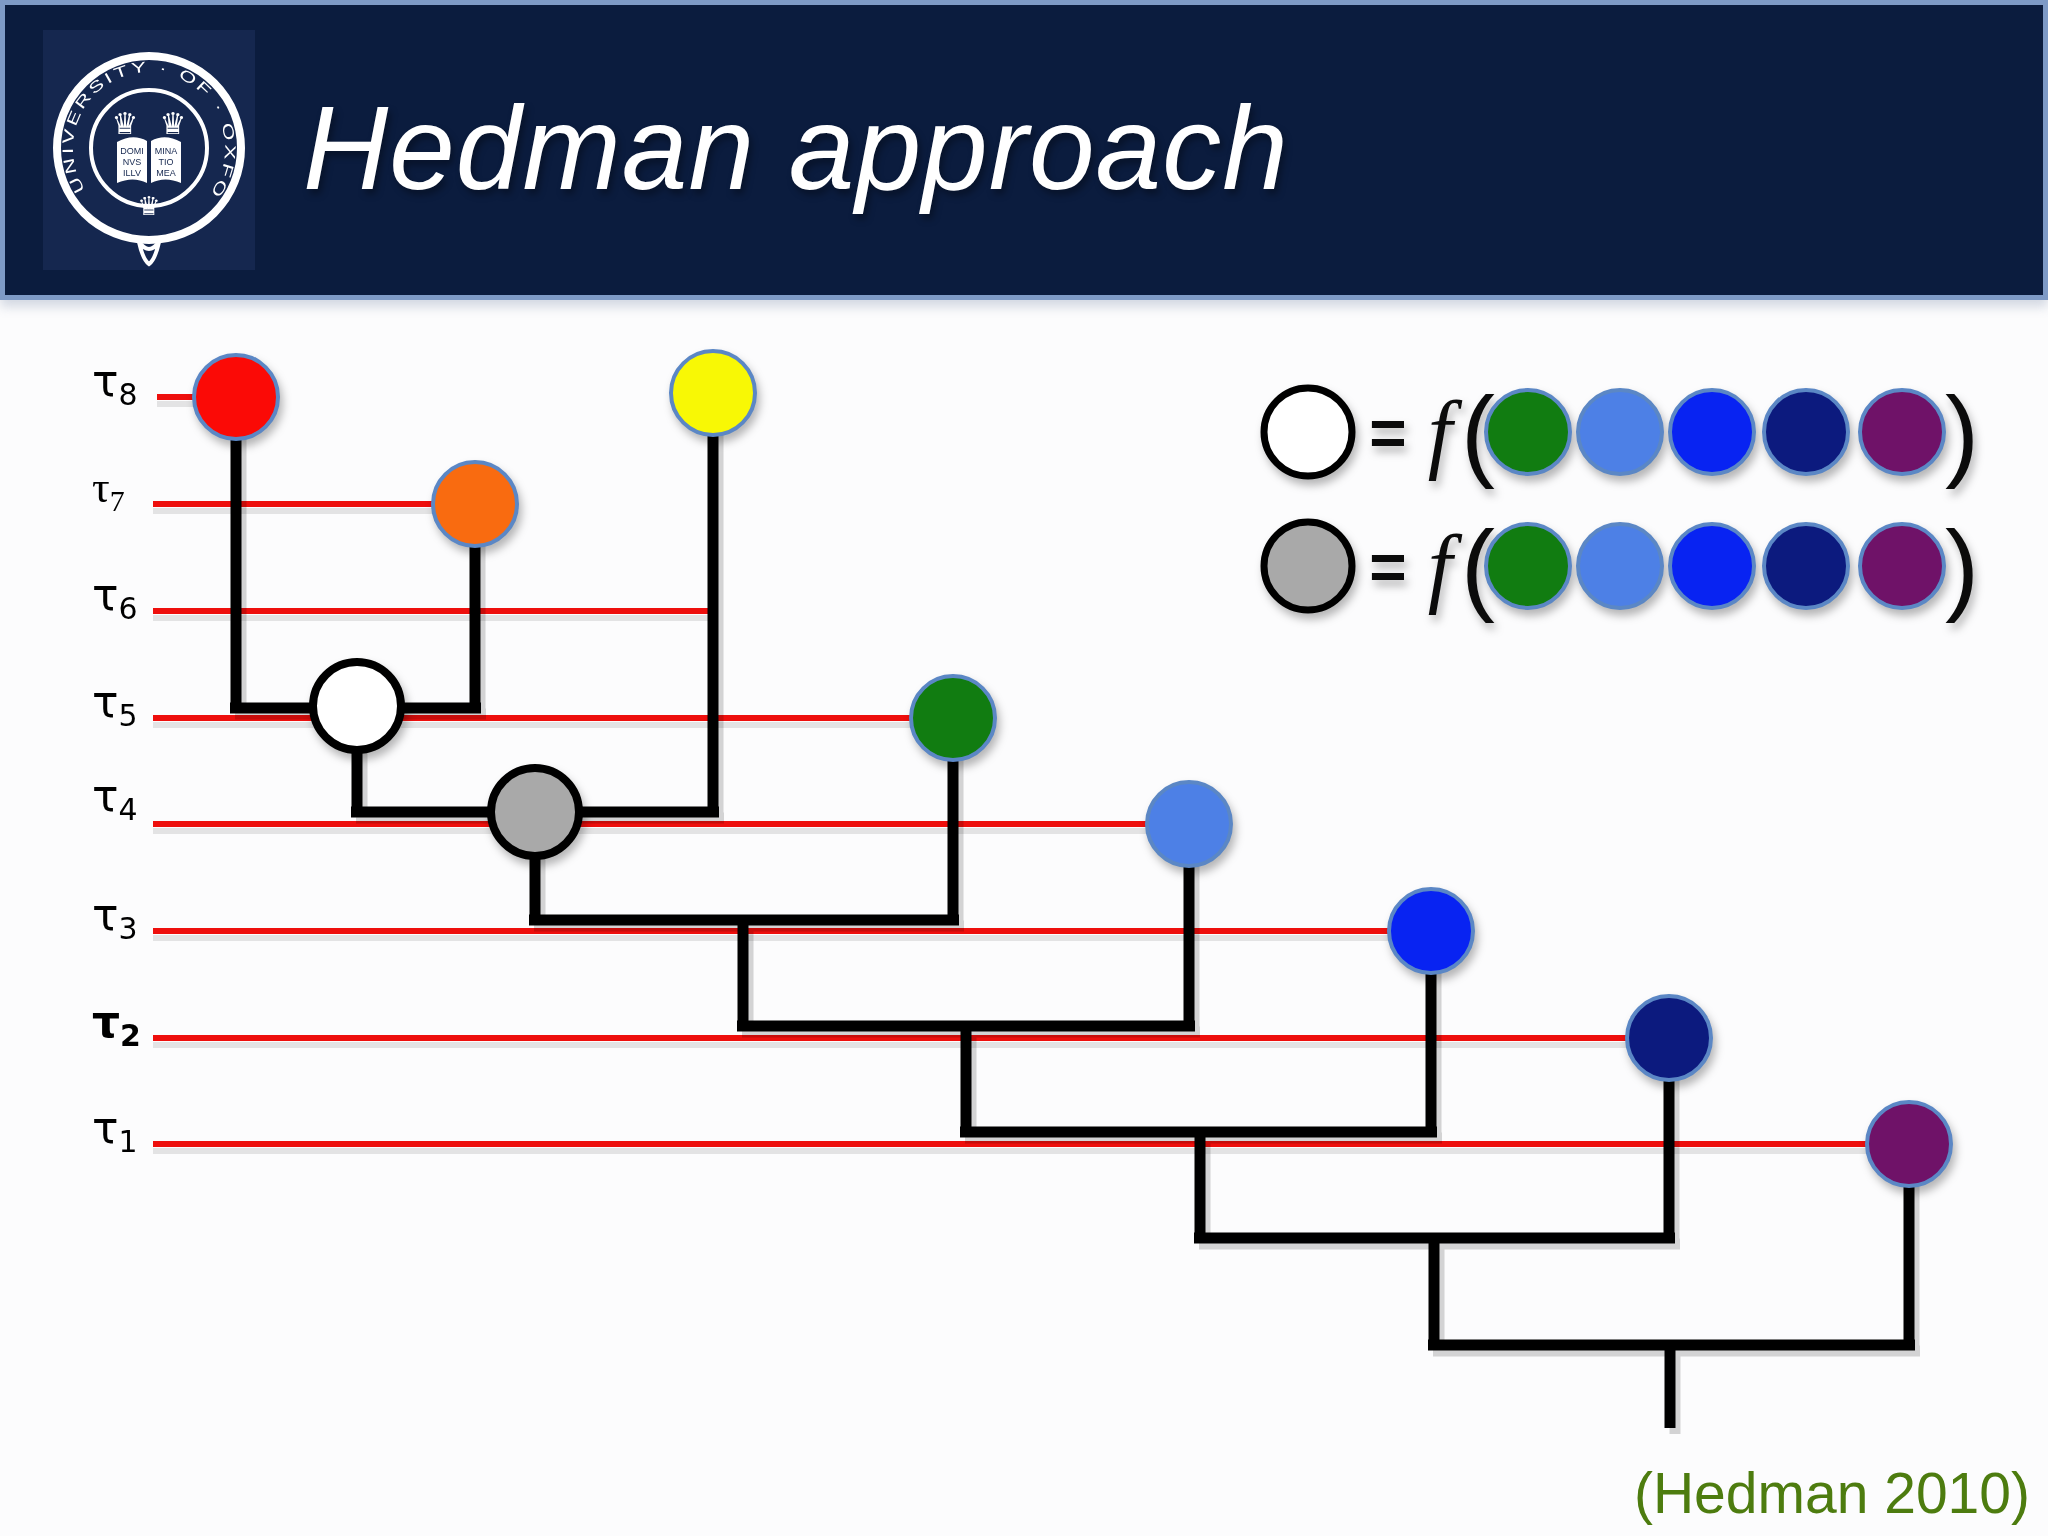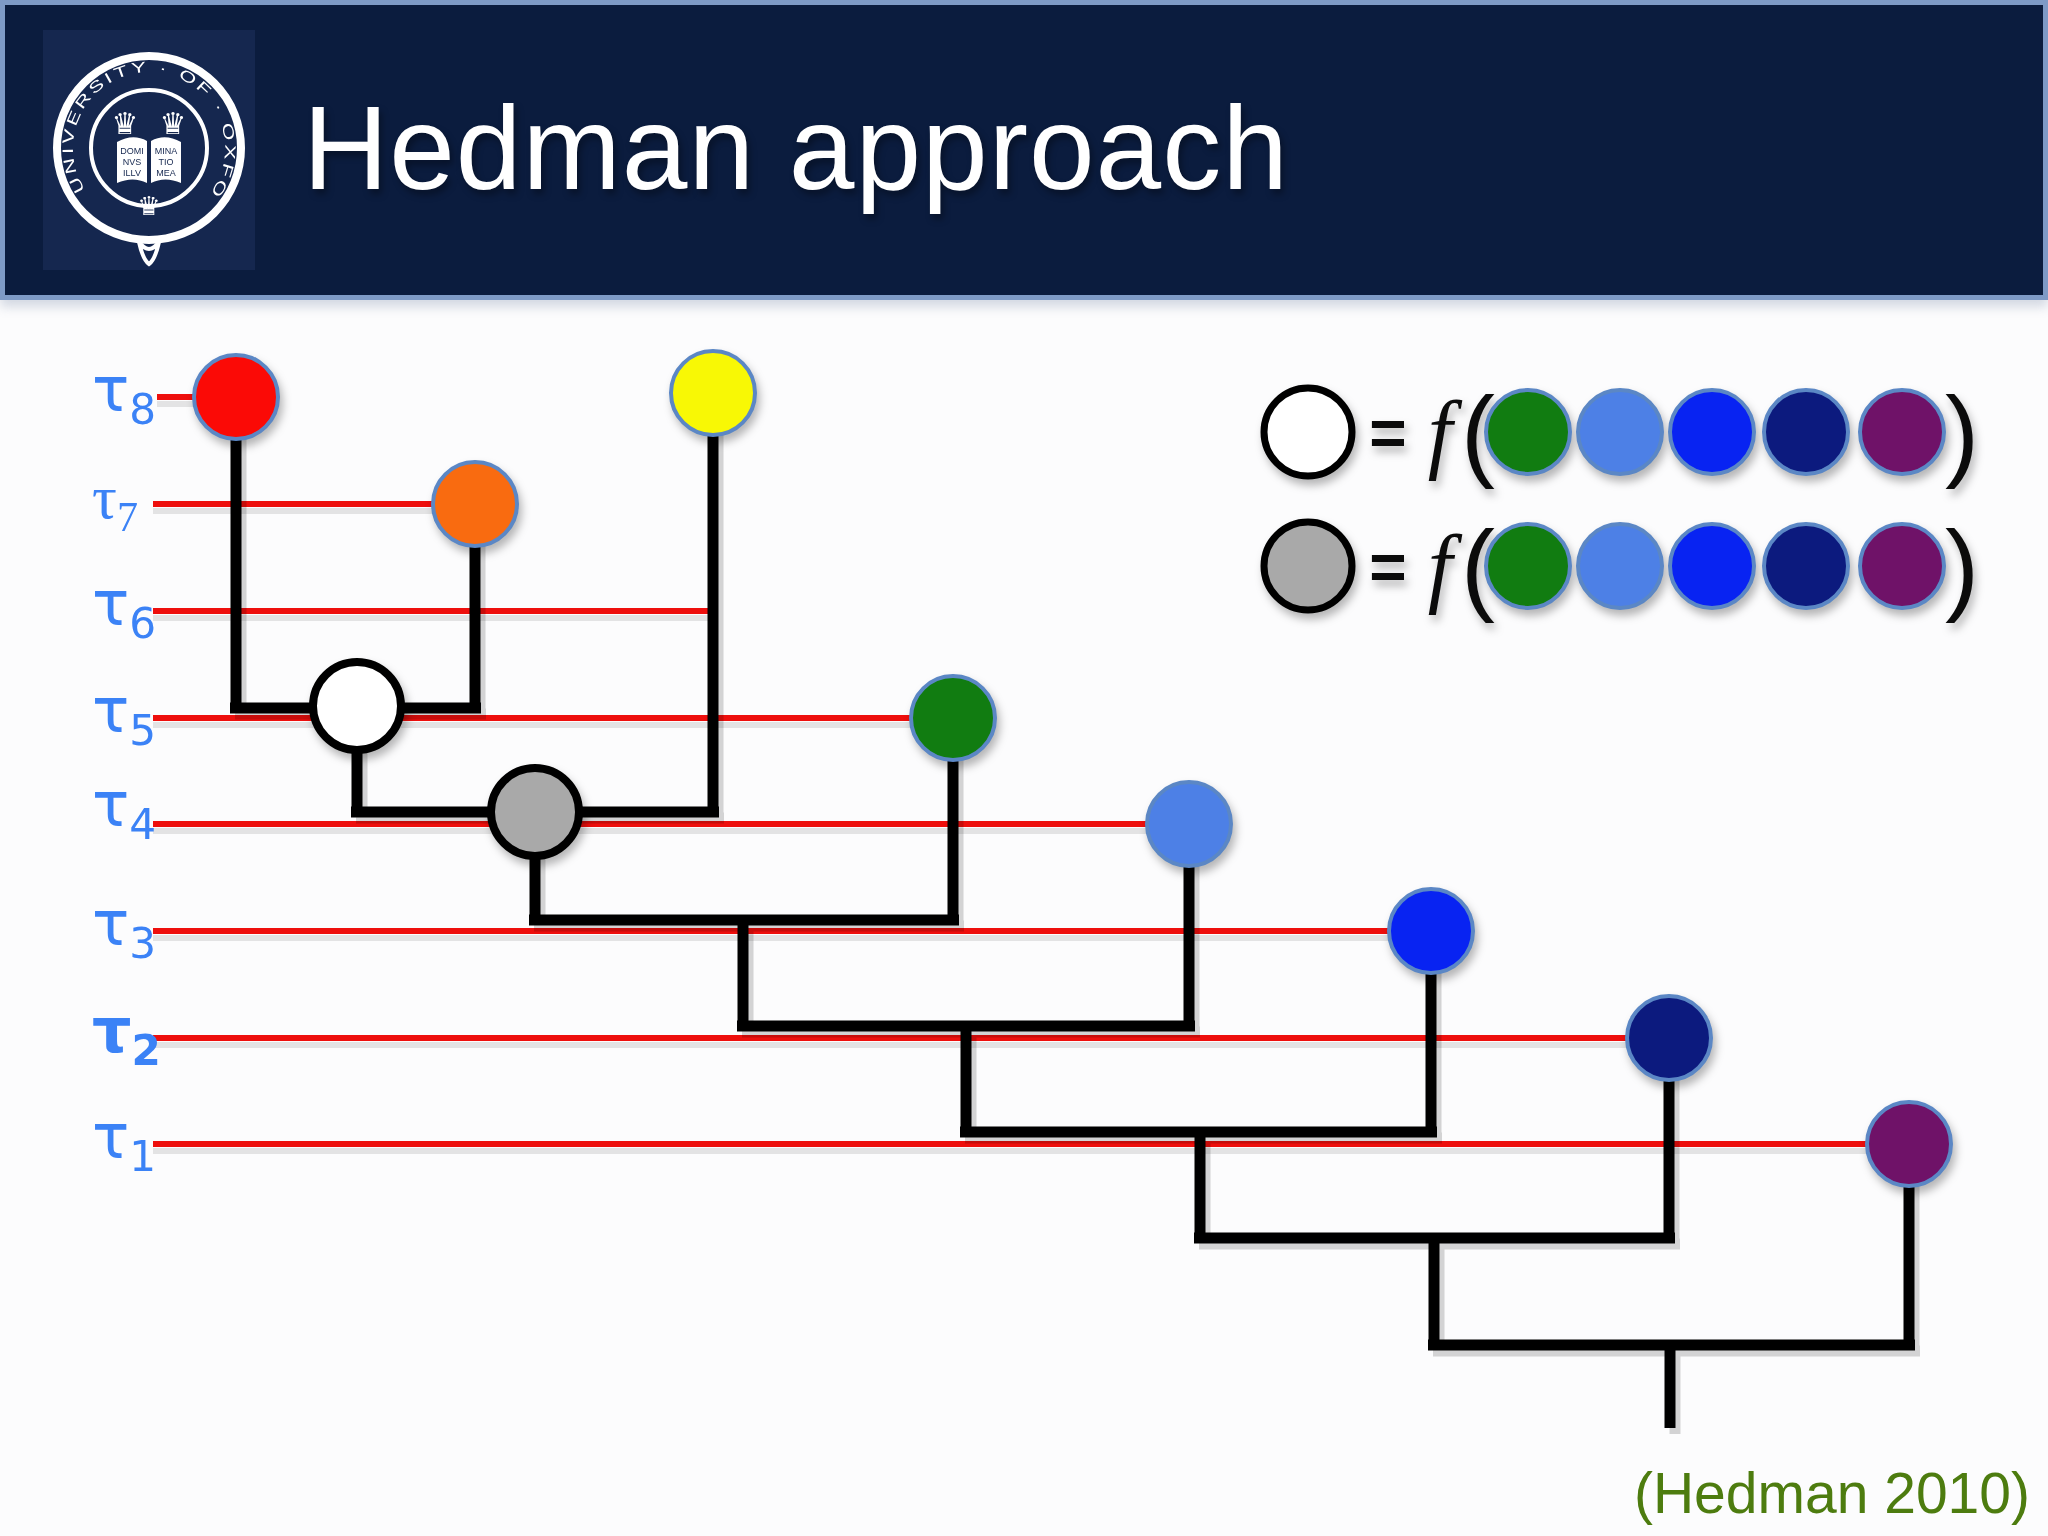--- a/index.html
+++ b/index.html
@@ -3,28 +3,28 @@
 <meta charset="utf-8">
 <style>
   html,body{margin:0;padding:0;background:#e8e8e8;}
   .slide{position:relative;width:2048px;height:1536px;background:#fcfcfd;overflow:hidden;
          font-family:"Liberation Sans",sans-serif;}
   
   .header{position:absolute;left:0;top:0;width:2048px;height:300px;background:#0b1c3e;
           border:5px solid #7e9ac6;box-sizing:border-box;
           box-shadow:0 7px 10px rgba(110,130,160,.28);}
   .page-title{position:absolute;left:298px;top:84px;font-size:118px;line-height:1;color:#ffffff;
-              letter-spacing:1px;text-shadow:3px 5px 7px rgba(0,0,0,.35);white-space:nowrap;}
+              letter-spacing:1px;text-shadow:3px 5px 7px rgba(0,0,0,.35);white-space:nowrap;font-style:italic;}
   .logo-panel{position:absolute;left:38px;top:25px;width:212px;height:240px;background:#15274f;}
   
   svg.diagram{position:absolute;left:0;top:0;}
   .red-lines{filter:drop-shadow(0px 7px 0px rgba(60,60,60,.13));}
   .black-lines{filter:drop-shadow(5px 6px 0px rgba(0,0,0,.16));}
   .leaf-circles,.node-circles,.legend-circles{filter:drop-shadow(3px 6px 4px rgba(0,0,0,.28));}
-  .tau-label{position:absolute;left:92px;color:#3b82f6;font-size:62px;line-height:1;
+  .tau-label{position:absolute;left:92px;color:#000000;font-size:44px;line-height:1;
              font-family:"DejaVu Sans",sans-serif;}
   .tau-label sub{font-size:0.68em;vertical-align:-0.30em;}
   .eq{font:600 64px "Liberation Sans",sans-serif;fill:#0b0b0b;}
   .fi{font:italic 88px "Liberation Serif",serif;fill:#0b0b0b;}
   .par{font:300 102px "Liberation Sans",sans-serif;fill:#0b0b0b;}
   .citation{position:absolute;right:18px;top:1460px;font-size:57px;color:#4d7c0f;white-space:nowrap;}
 </style>
 </head>
 <body>
 

